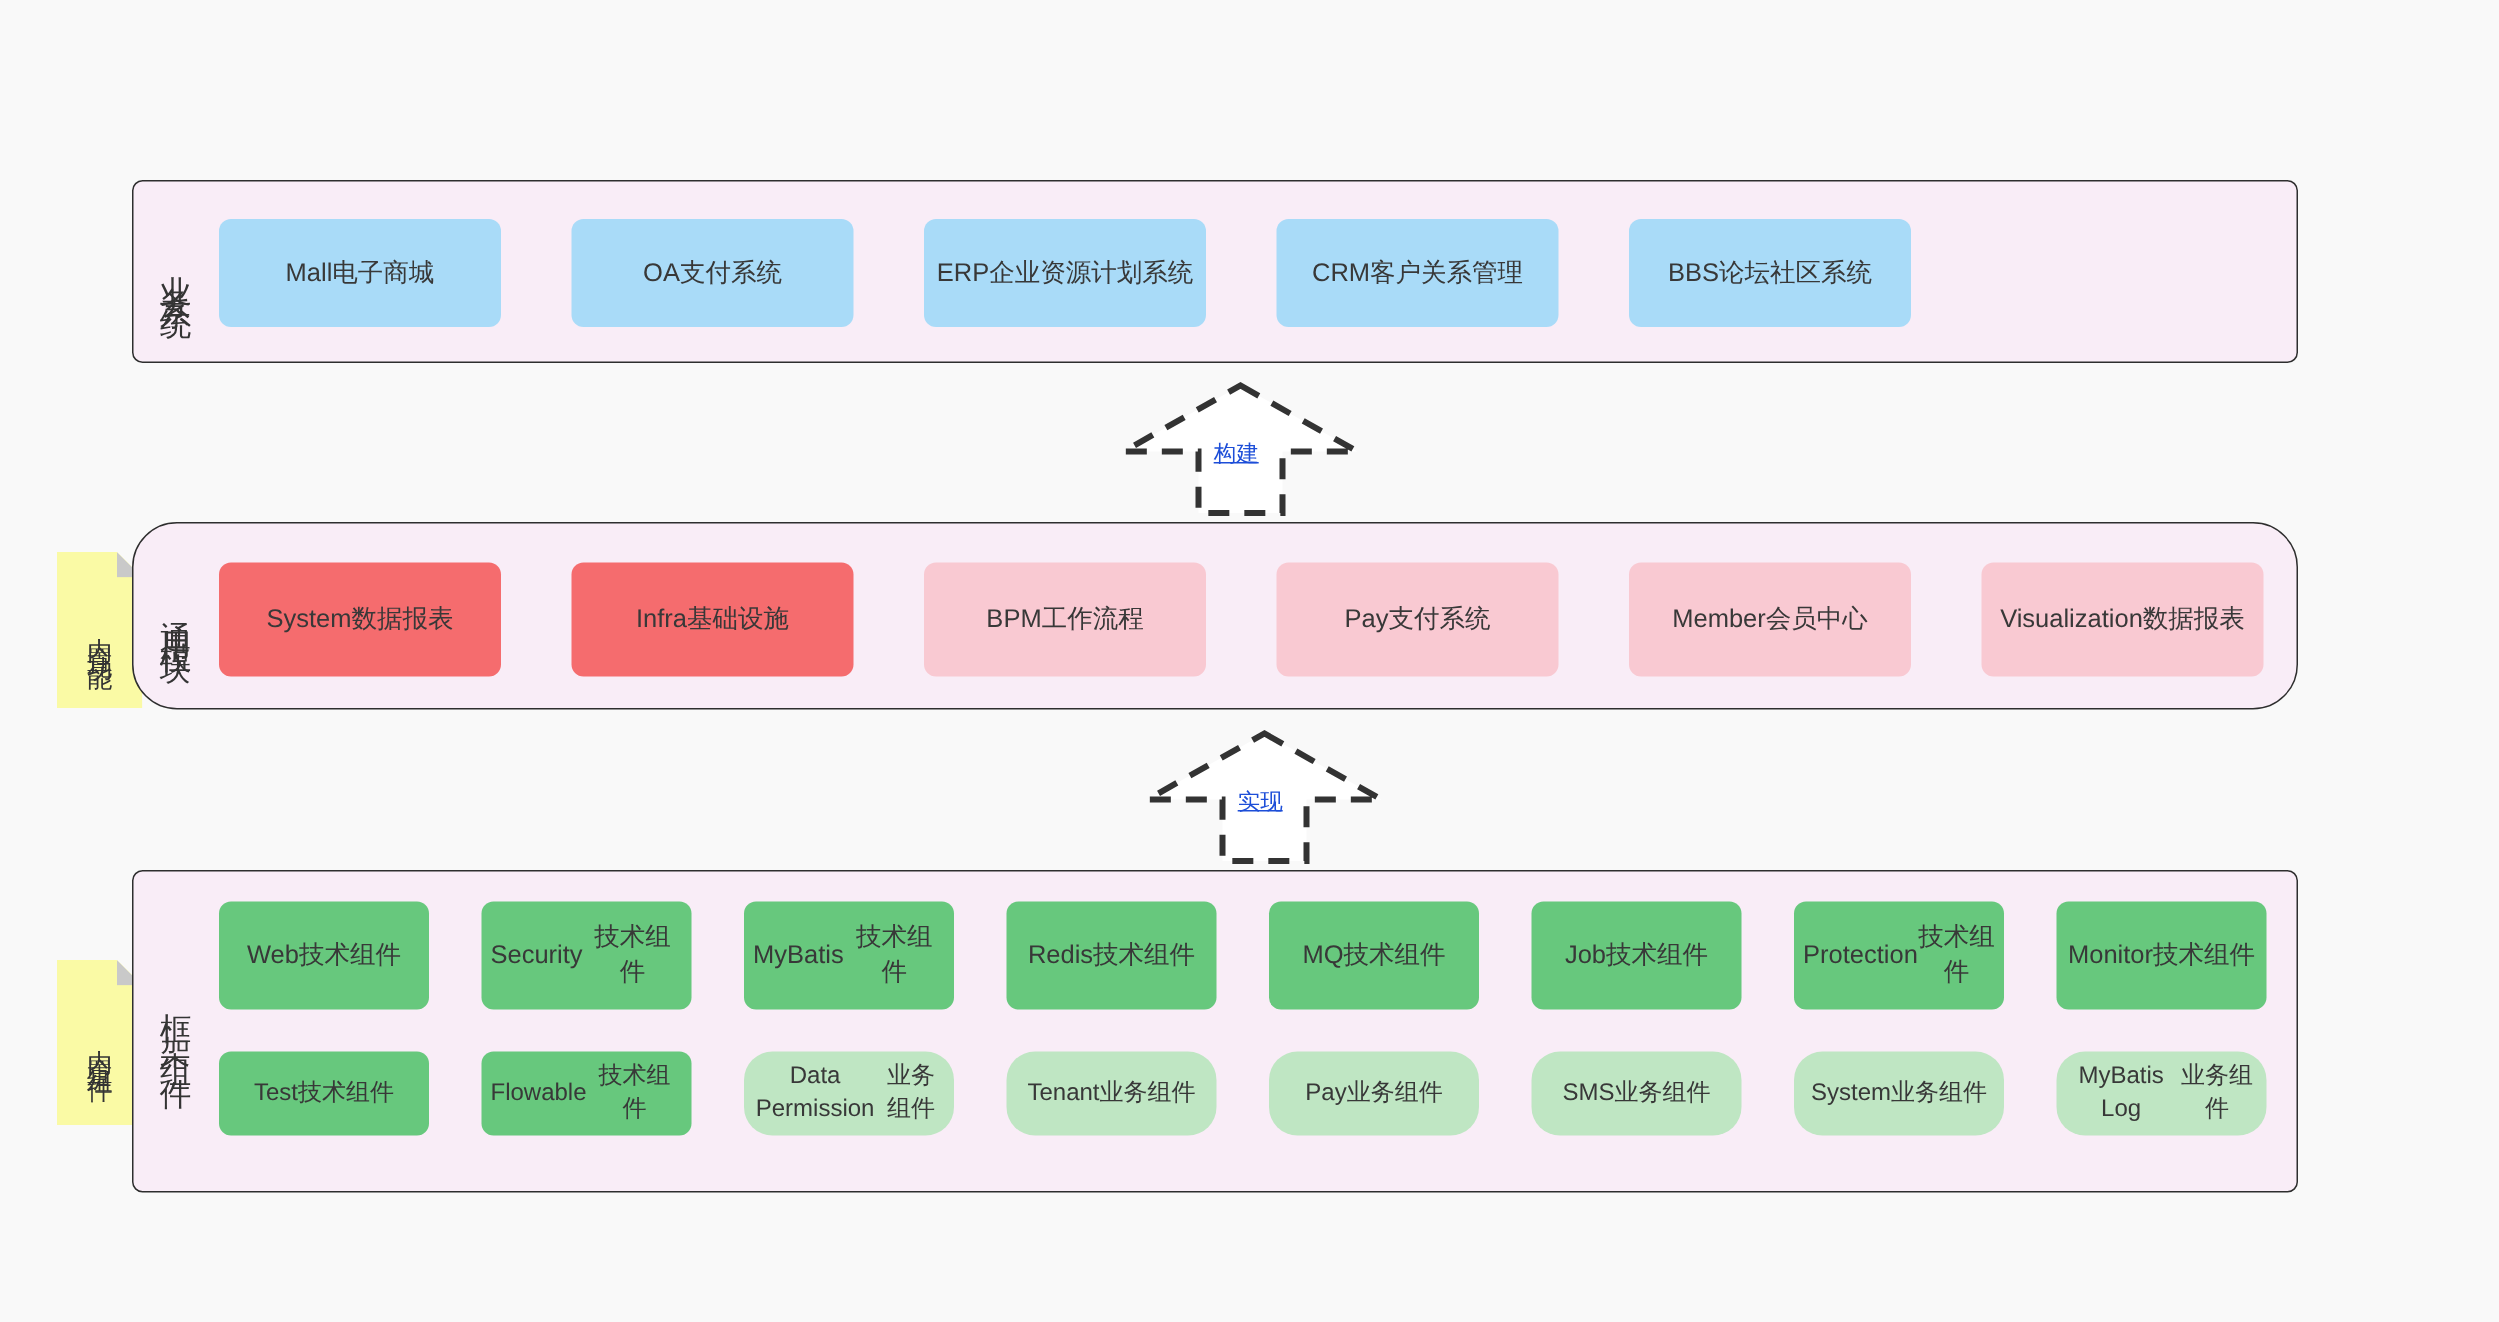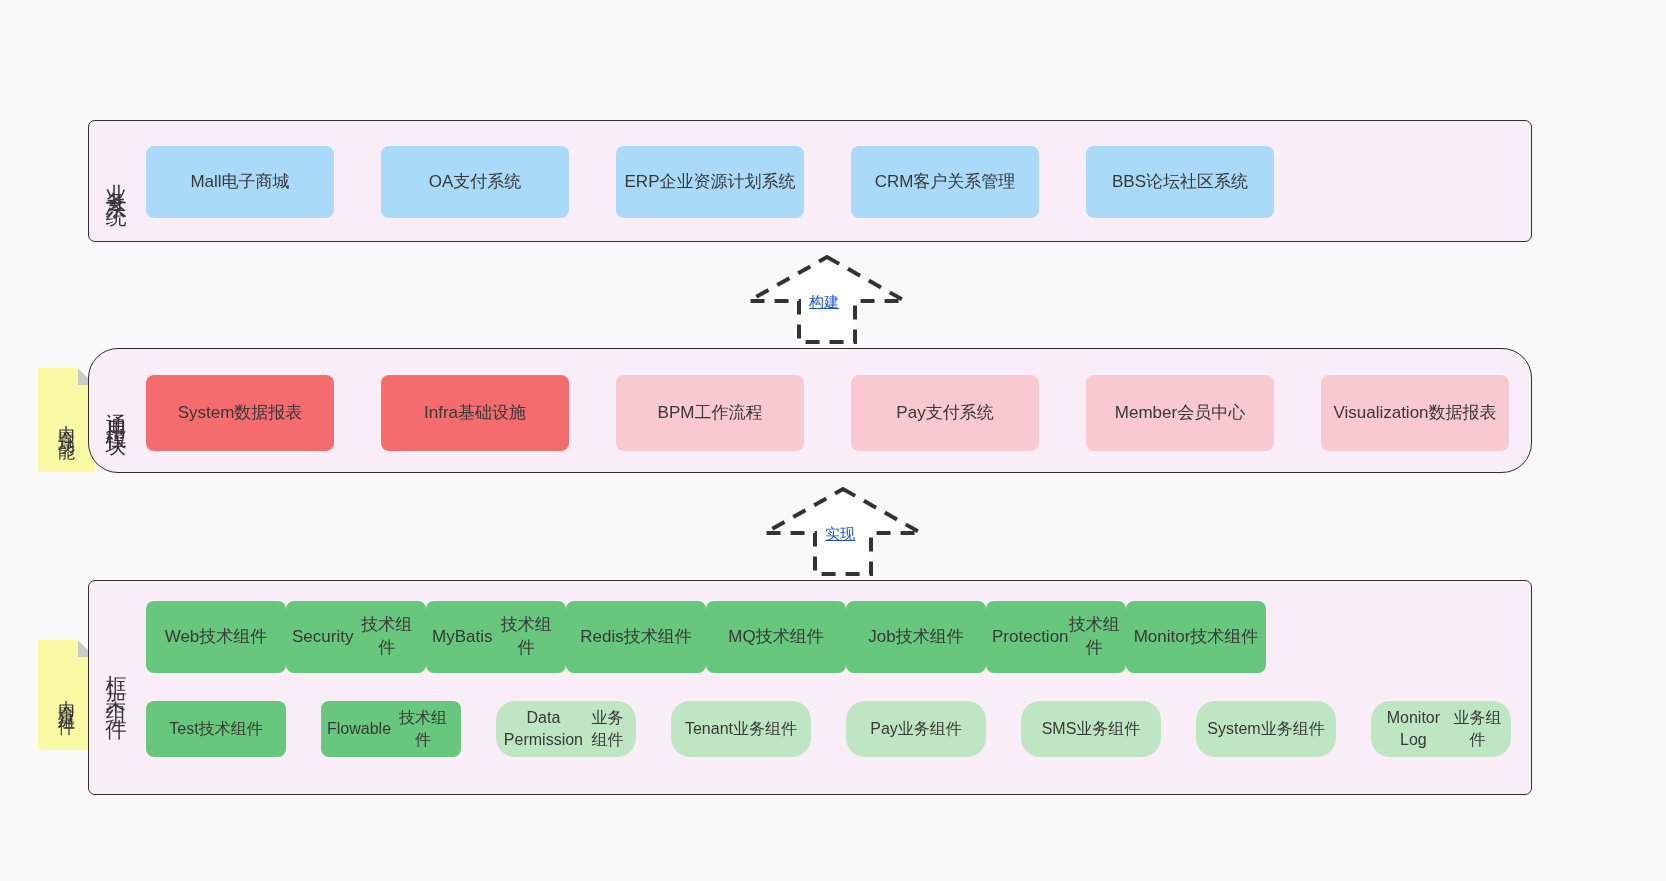--- a/index.html
+++ b/index.html
@@ -29,21 +29,21 @@
     position:absolute;left:13px;top:50%;transform:translateY(-50%);
     writing-mode:vertical-rl;text-orientation:upright;
     font-size:21px;letter-spacing:7px;color:#343434;white-space:nowrap;
   }
   .band-3 .band-label{letter-spacing:15px;}
   .box-row{
     position:absolute;left:57px;display:flex;align-items:stretch;
   }
   .band-1 .box-row{top:25px;gap:47px;}
   .band-2 .box-row{top:26px;gap:47px;}
-  .band-3 .row-a{top:20px;}
+  .band-3 .row-a{top:20px;gap:35px;}
   .band-3 .row-b{top:120px;gap:35px;}
   .box{
     display:flex;flex-direction:row;align-items:center;justify-content:center;
     border-radius:8px;text-align:center;line-height:1.35;
     font-size:17px;color:#383838;padding:2px 6px;
   }
   .band-1 .box,.band-2 .box{width:188px;}
   .band-1 .box{height:72px;}
   .band-2 .box{height:76px;}
   .band-3 .row-a .box{width:140px;height:72px;}
@@ -220,17 +220,17 @@
       </div>
       <div class="box lightgreen">
         <div>SMS</div>
         <div>业务组件</div>
       </div>
       <div class="box lightgreen">
         <div>System</div>
         <div>业务组件</div>
       </div>
       <div class="box lightgreen">
-        <div>Monitor Log</div>
+        <div>MyBatis Log</div>
         <div>业务组件</div>
       </div>
     </div>
 </section>
 
 </body></html>

